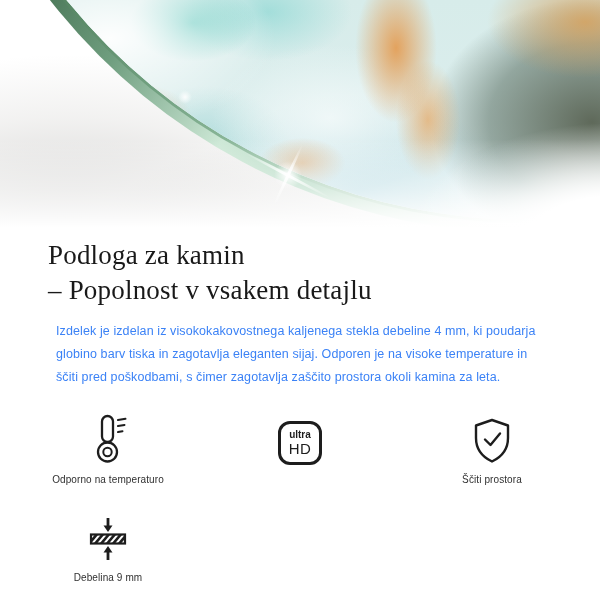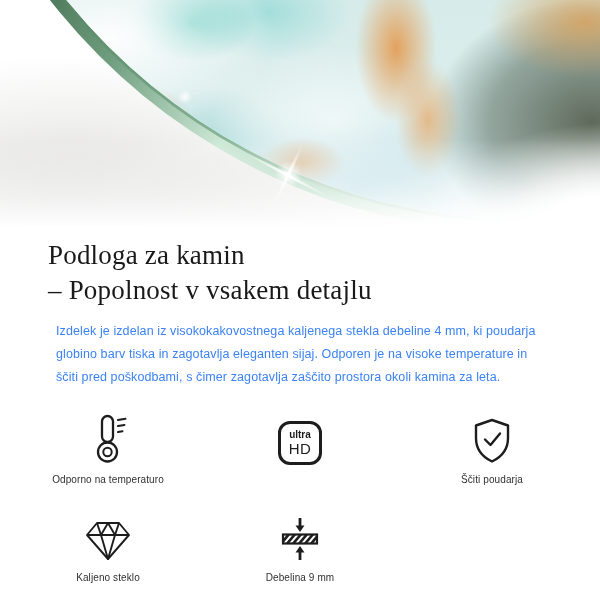--- a/index.html
+++ b/index.html
@@ -142,34 +142,23 @@
     </div>
   </div>
 
   <div class="feature">
     <div class="icon-box">
       <svg width="44" height="48" viewBox="0 0 44 48" fill="none" stroke="currentColor">
         <path d="M22 3 L38 8.5 V21 C38 32.5 31.5 40 22 44.5 C12.5 40 6 32.5 6 21 V8.5 Z" stroke-width="2.4" stroke-linejoin="round"></path>
         <path d="M15 22.5 L20.5 28 L30 16.5" stroke-width="2.4" stroke-linecap="round" stroke-linejoin="round"></path>
       </svg>
     </div>
-    <span class="feature-label">Ščiti poudarja</span>
+    <span class="feature-label">Ščiti prostora</span>
   </div>
 
-  <div class="feature">
-    <div class="icon-box">
-      <svg width="48" height="44" viewBox="0 0 48 42" fill="none" stroke="currentColor">
-        <path d="M13 3 L35 3 L45 15 L24 39 L3 15 Z" stroke-width="1.9" stroke-linejoin="round"></path>
-        <path d="M3 15 H45" stroke-width="1.9"></path>
-        <path d="M13 3 L17 15 L24 3 L31 15 L35 3" stroke-width="1.9" stroke-linejoin="round"></path>
-        <path d="M17 15 L24 39 L31 15" stroke-width="1.9" stroke-linejoin="round"></path>
-      </svg>
-    </div>
-    <span class="feature-label">Kaljeno steklo</span>
-  </div>
 
 
   <div class="feature">
     <div class="icon-box">
       <svg width="48" height="48" viewBox="0 0 48 48" fill="none" stroke="currentColor">
         <defs>
             <clipPath id="barclip">
               <rect x="7" y="19.5" width="34" height="9"></rect>
             </clipPath>
           </defs>

